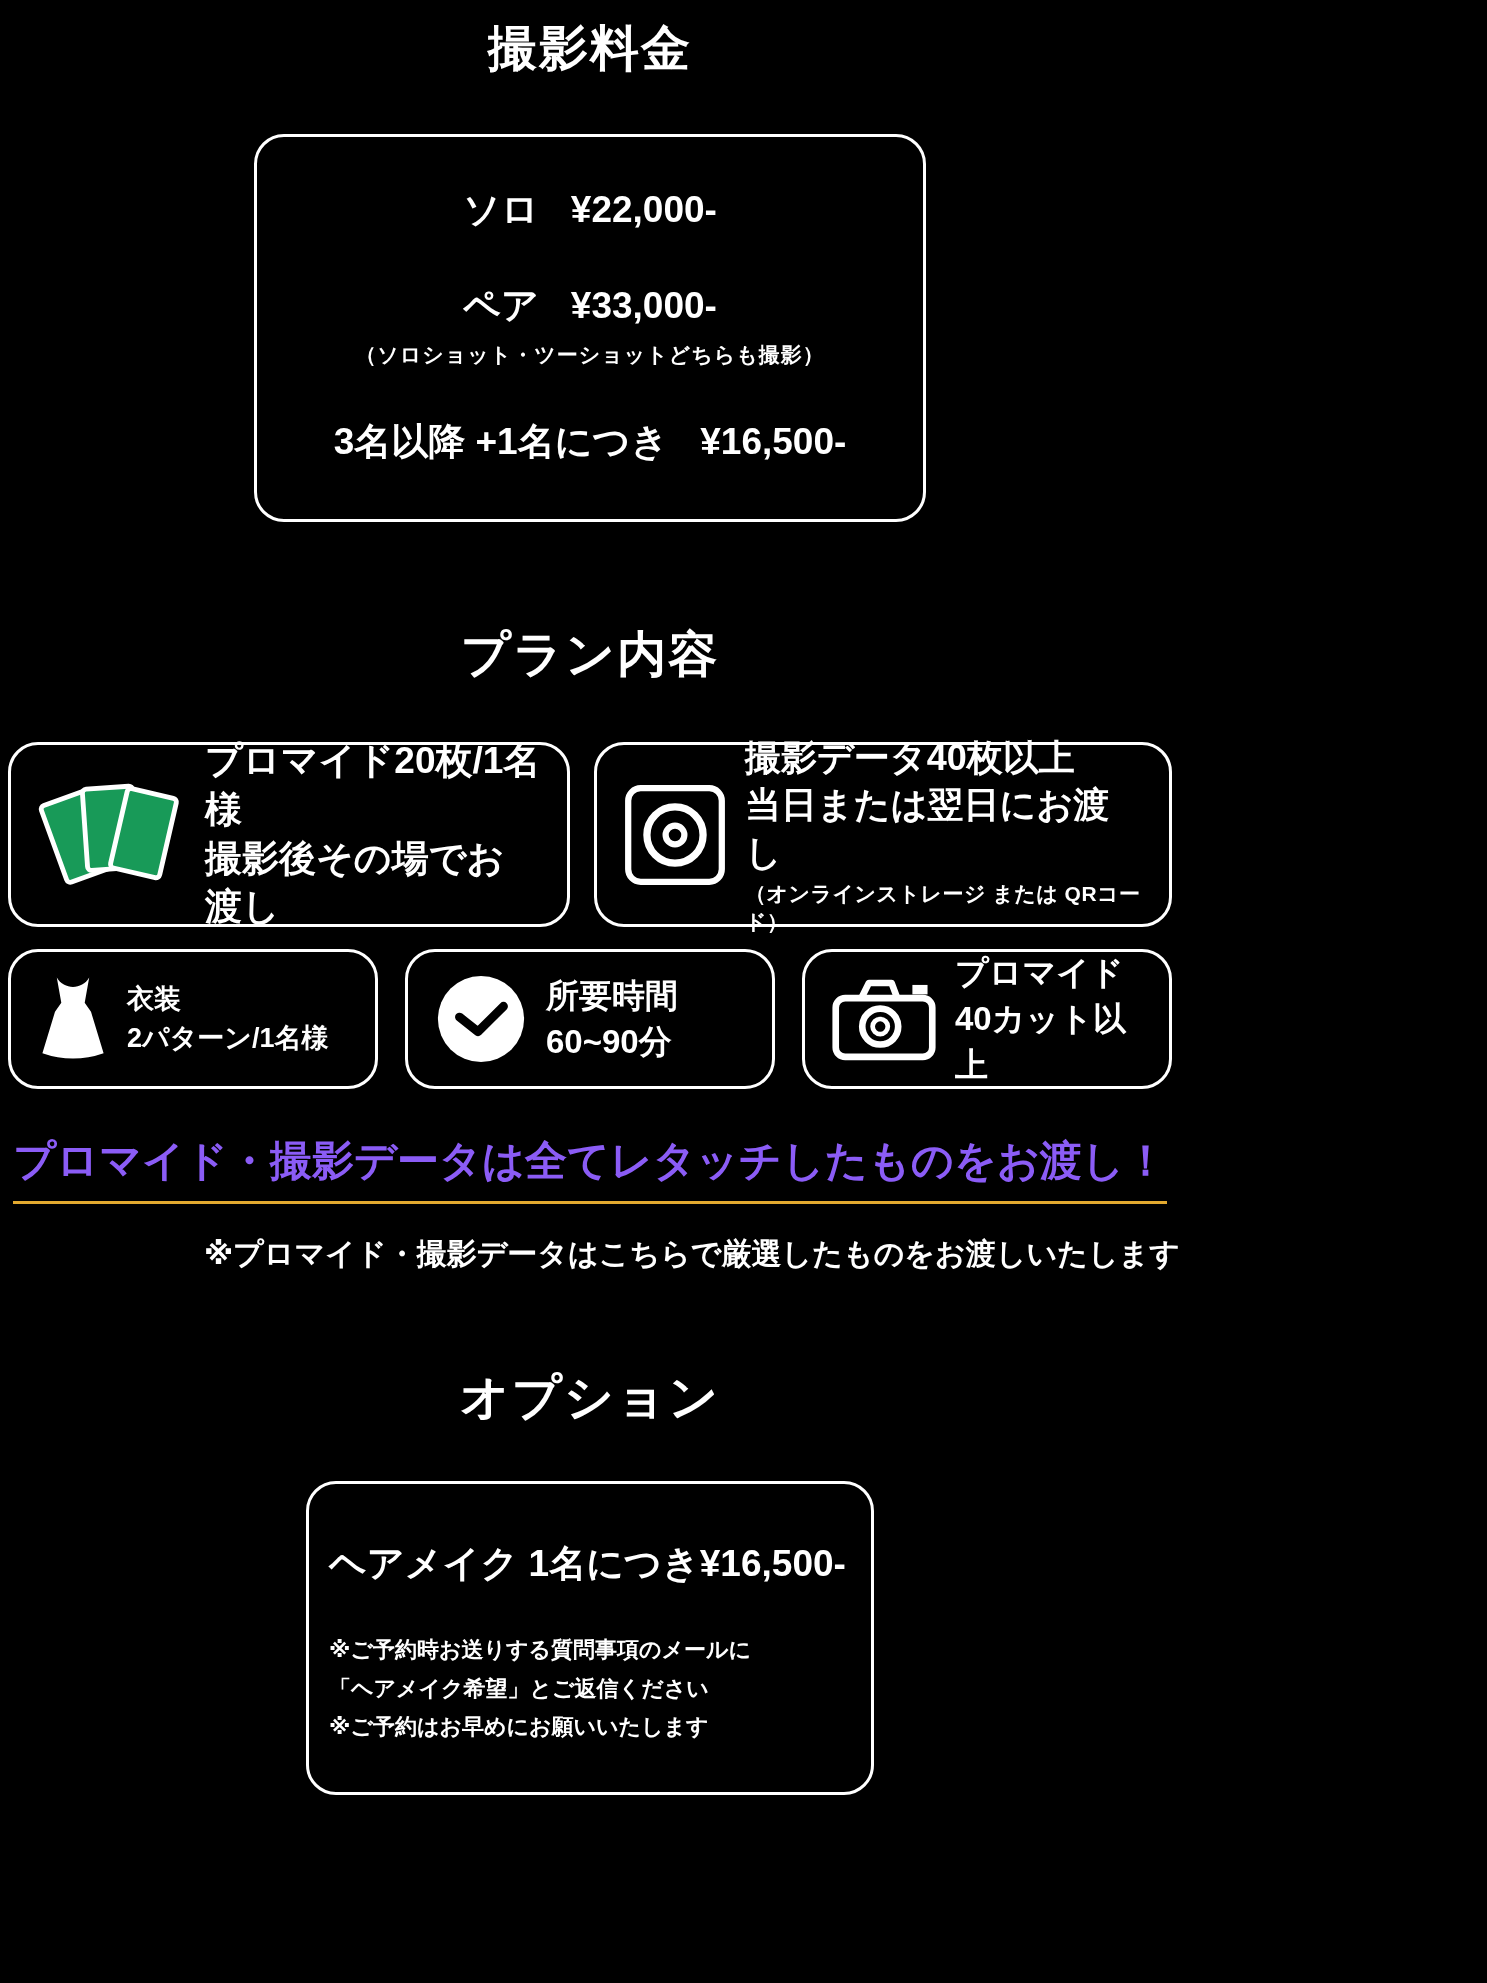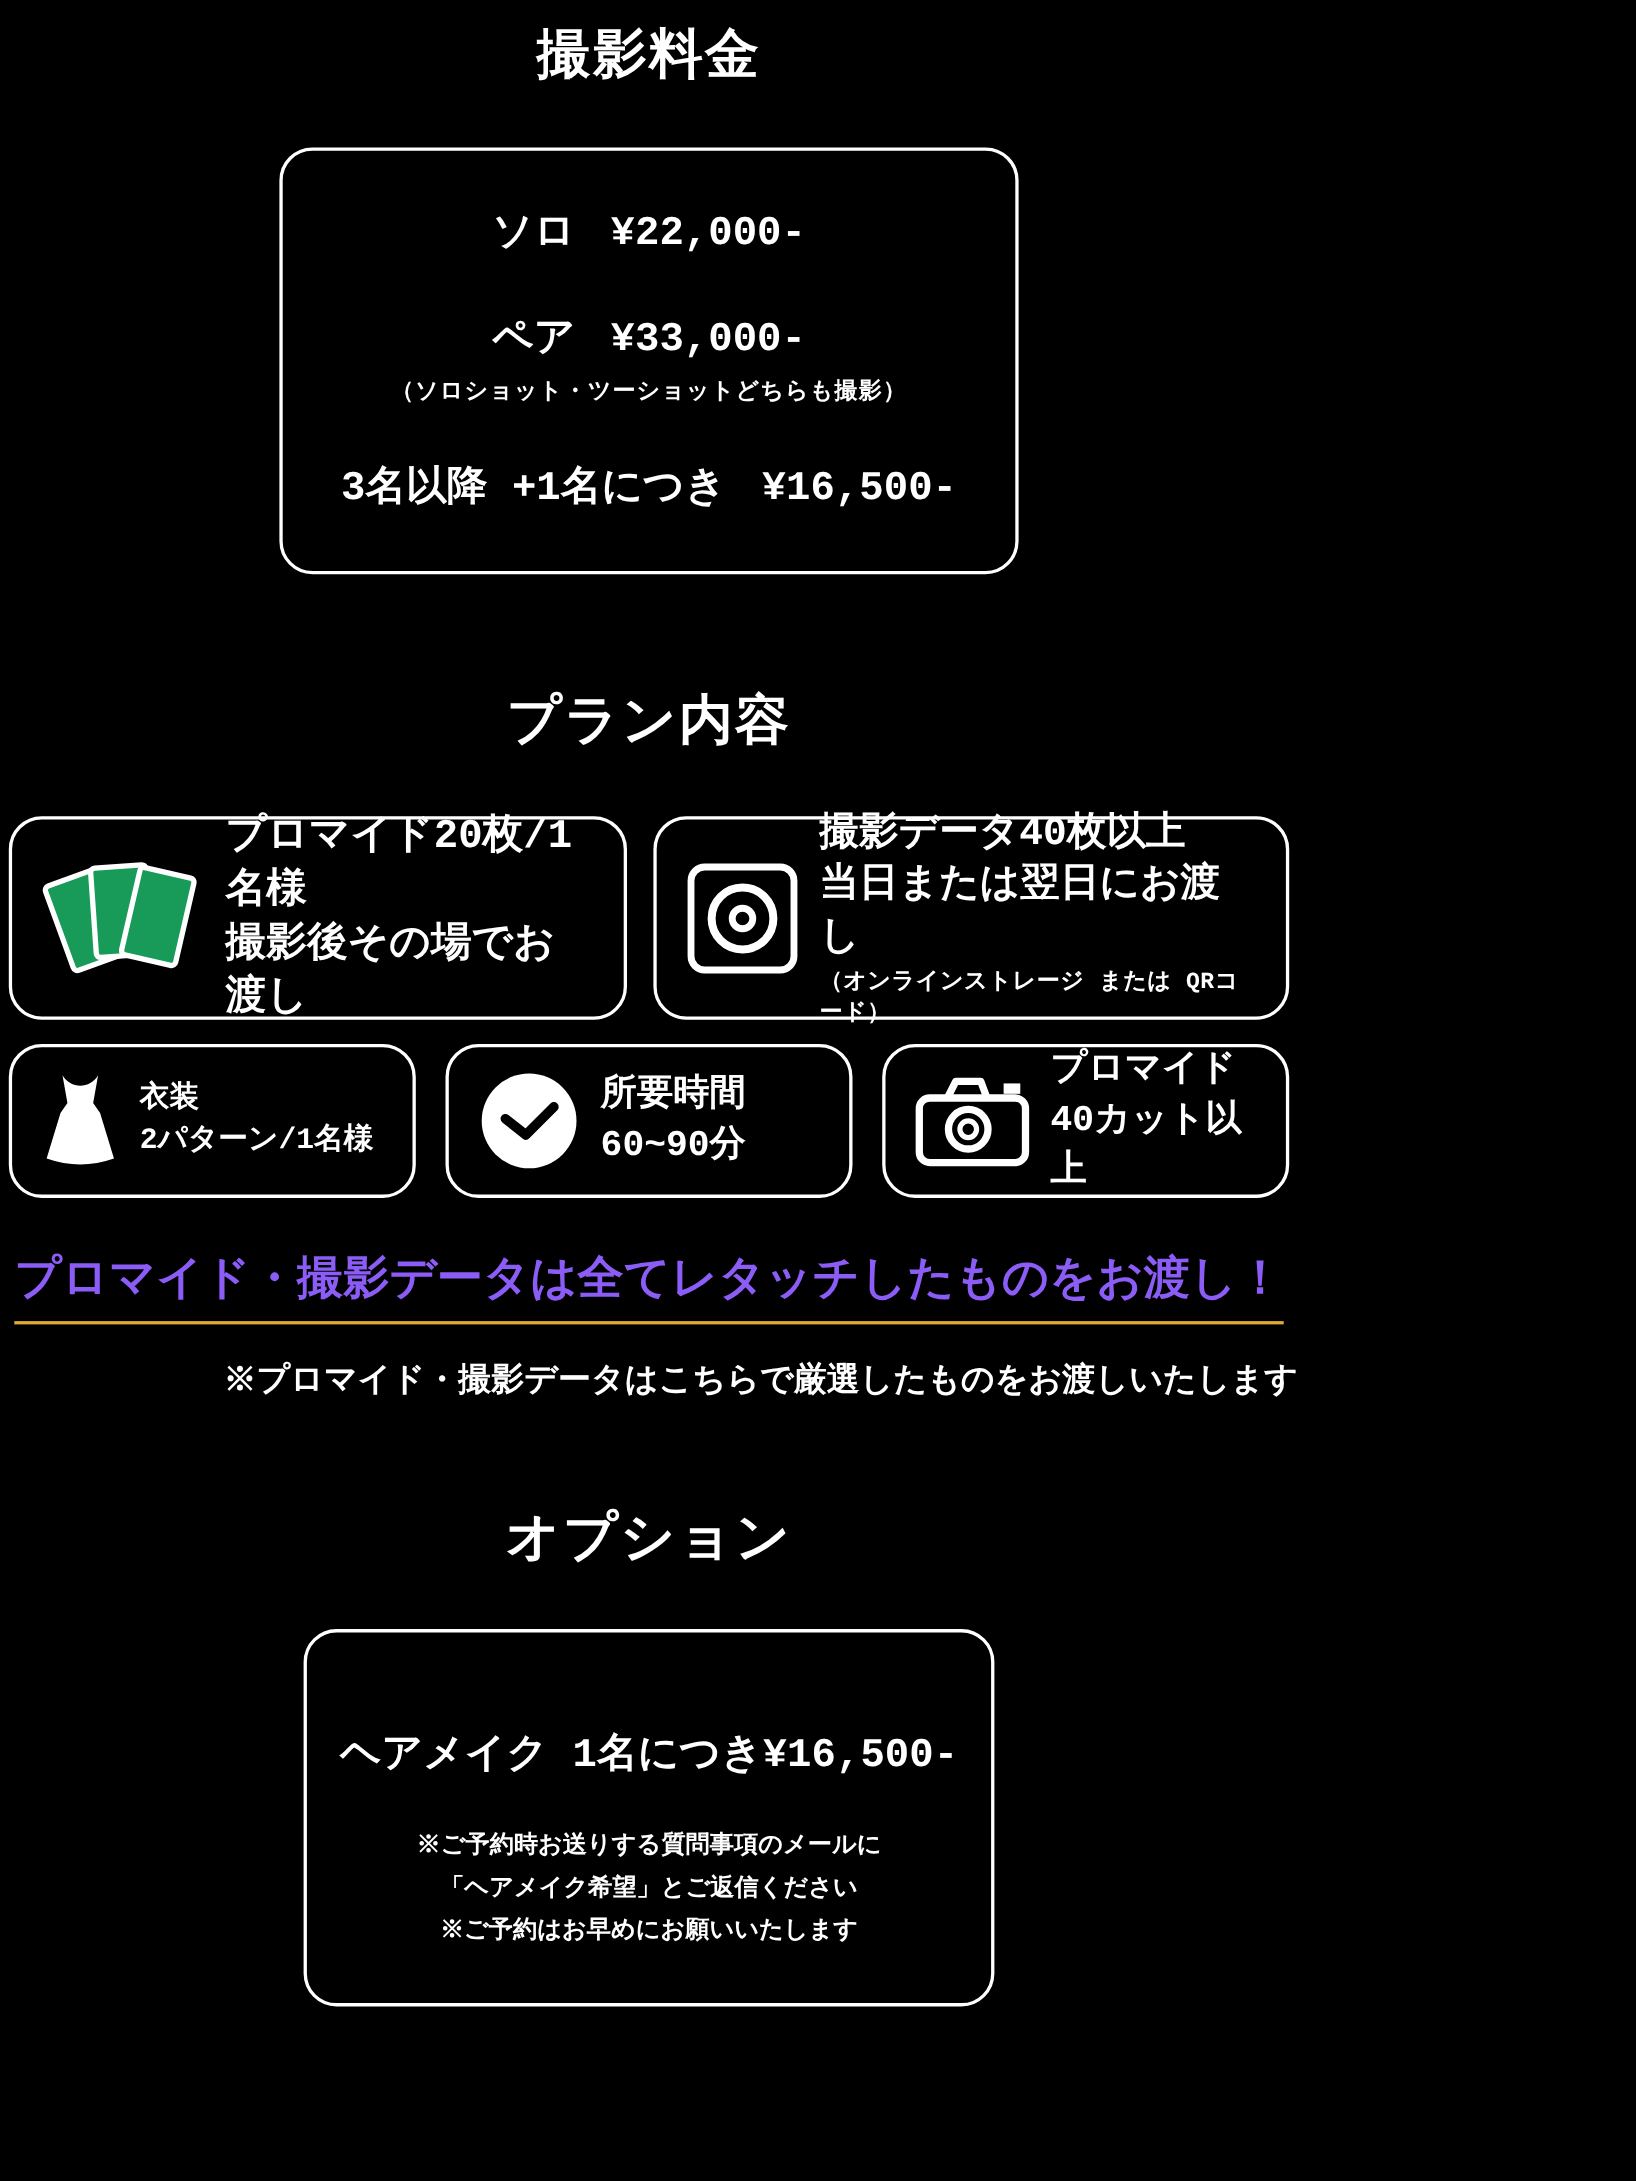--- a/index.html
+++ b/index.html
@@ -4,21 +4,21 @@
 <style>
   * { margin: 0; padding: 0; box-sizing: border-box; }
   html, body { background: #000; }
   body {
     width: 1487px;
     height: 1983px;
     overflow: hidden;
     font-family: "Liberation Sans", "DejaVu Sans", sans-serif;
     color: #fff;
   }
-  .page { width: 1180px; padding-top: 16px; font-family: Liberation Mono, monospace; }
+  .page { width: 1180px; padding-top: 16px; }
 
   .title {
     text-align: center;
     font-size: 49px;
     font-weight: 700;
     letter-spacing: 2px;
   }
 
   .outline-box {
     border: 3px solid #fff;
@@ -69,24 +69,24 @@
   .plan-note {
     margin-top: 30px;
     text-align: right;
     font-size: 30px;
     font-weight: 700;
   }
 
   
   .sec-options { margin-top: 90px; }
   .option-box {
-    width: 628px;
+    width: 568px;
     margin: 50px auto 0 auto;
-    padding: 84px 20px 45px 20px;
-    text-align: center;
+    padding: 55px 20px 45px 20px;
+    text-align: left;
   }
   .option-heading { font-size: 37px; font-weight: 700; }
   .option-notes {
     margin-top: 42px;
     font-size: 22px;
     font-weight: 700;
     line-height: 1.75;
   }
 </style>
 </head>

